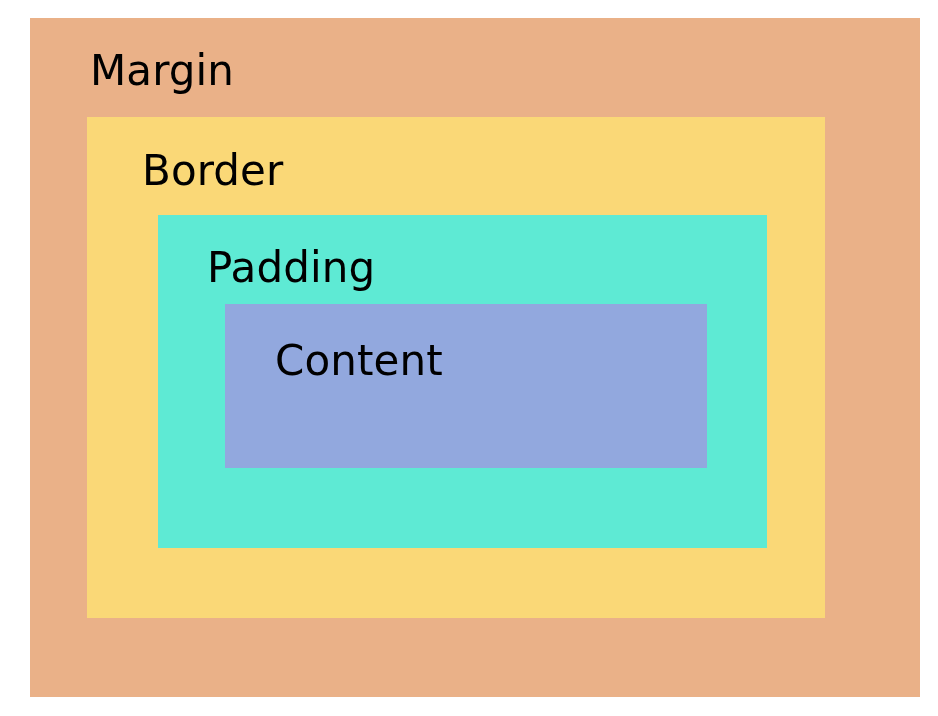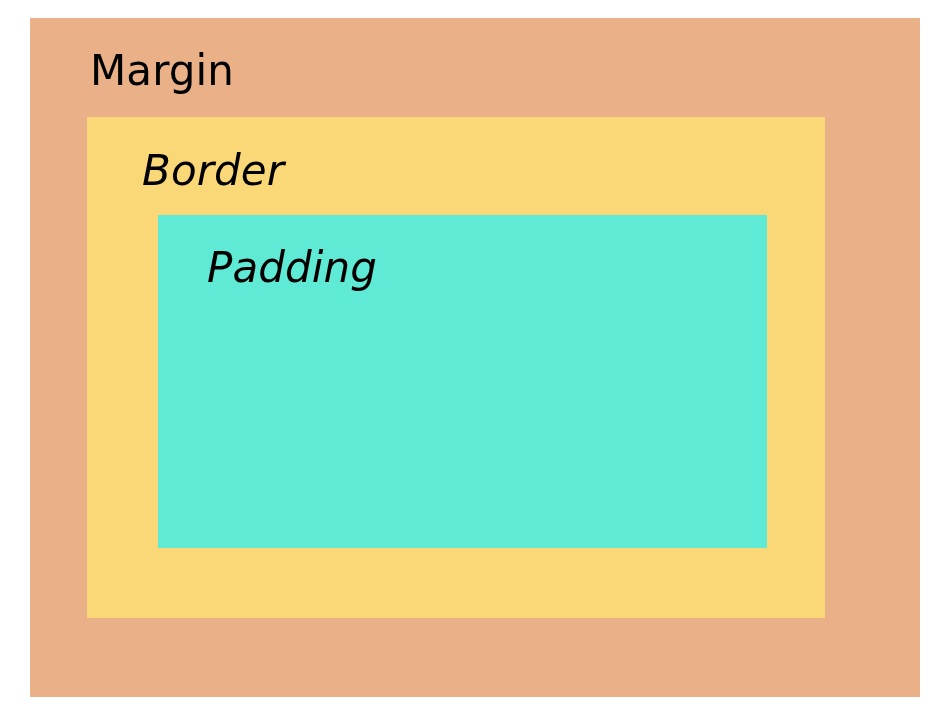--- a/index.html
+++ b/index.html
@@ -48,21 +48,20 @@
     left: 60px;
     top: 32px;
   }
 
   
   #border-box {
     left: 57px;
     top: 99px;
     width: 738px;
     height: 501px;
-    font-style: italic;
   }
   #border-label {
     left: 55px;
     top: 33px;
   }
 
   
   #padding-box {
     left: 71px;
     top: 98px;
@@ -96,20 +95,25 @@
     <span class="box-label" id="margin-label" style="color: rgb(0, 0, 0);">Margin</span>
 
     <div class="box" id="border-box" style="background-color: rgb(250, 216, 119);">
 
       <span class="box-label" id="border-label" style="color: rgb(0, 0, 0);">Border</span>
 
       <div class="box" id="padding-box" style="background-color: #5eead4;">
 
         <span class="box-label" id="padding-label" style="color: rgb(0, 0, 0);">Padding</span>
 
+        <div class="box" id="content-box" style="background-color: rgb(146, 168, 222);">
+
+          <span class="box-label" id="content-label" style="color: rgb(0, 0, 0);">Content</span>
+
+        </div>
 
       </div>
 
     </div>
 
   </div>
 
 </div>
 
 </body></html>

